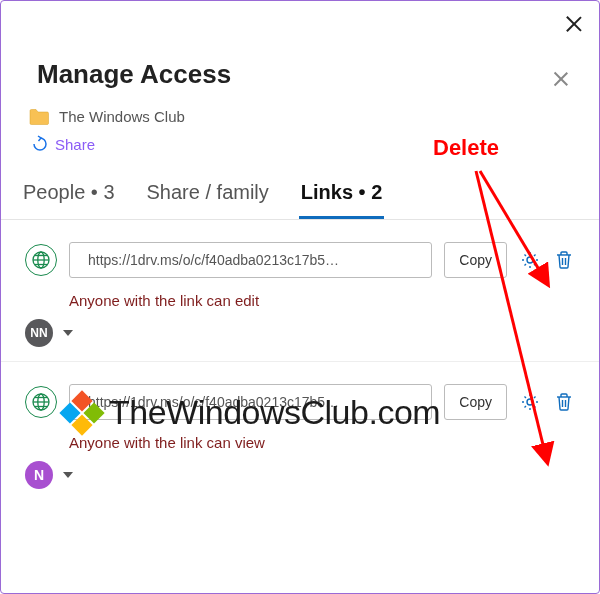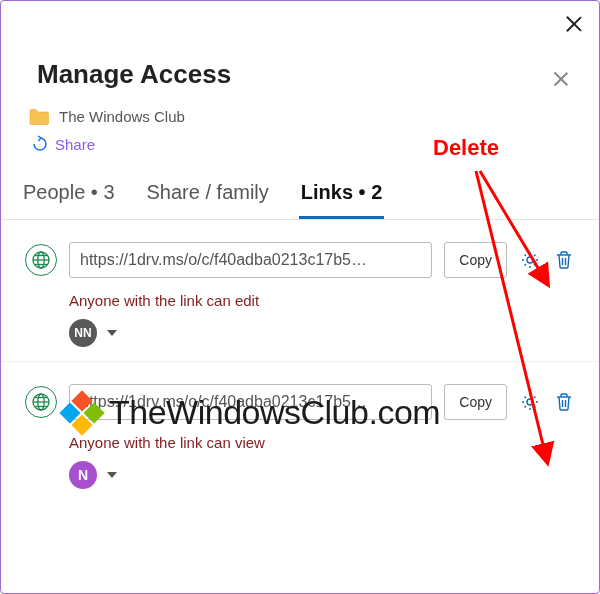--- a/index.html
+++ b/index.html
@@ -134,22 +134,22 @@
     display: flex; align-items: center; justify-content: center;
     flex: 0 0 32px;
   }
   .globe svg { display: block; }
 
   .url-input {
     flex: 1 1 auto;
     height: 36px;
     border: 1px solid #bbb;
     border-radius: 3px;
-    padding: 0 10px;
-    font-size: 16px;
+    padding: 0 18px;
+    font-size: 14px;
     color: #555;
     min-width: 0;
     text-overflow: ellipsis;
     white-space: nowrap;
     overflow: hidden;
     background: #fff;
   }
 
   .copy-btn {
     height: 36px;
@@ -176,21 +176,20 @@
   .perm-text {
     font-size: 15px;
     color: #7f1d1d;
     margin: 14px 0 10px 44px;
   }
 
   .avatars {
     display: flex;
     align-items: center;
     gap: 10px;
-    margin-left: 44px;
     margin-bottom: 6px;
   }
   .avatar {
     width: 28px; height: 28px;
     border-radius: 50%;
     background: #58585b;
     color: #fff;
     font-size: 12px;
     font-weight: 600;
     display: flex; align-items: center; justify-content: center;

